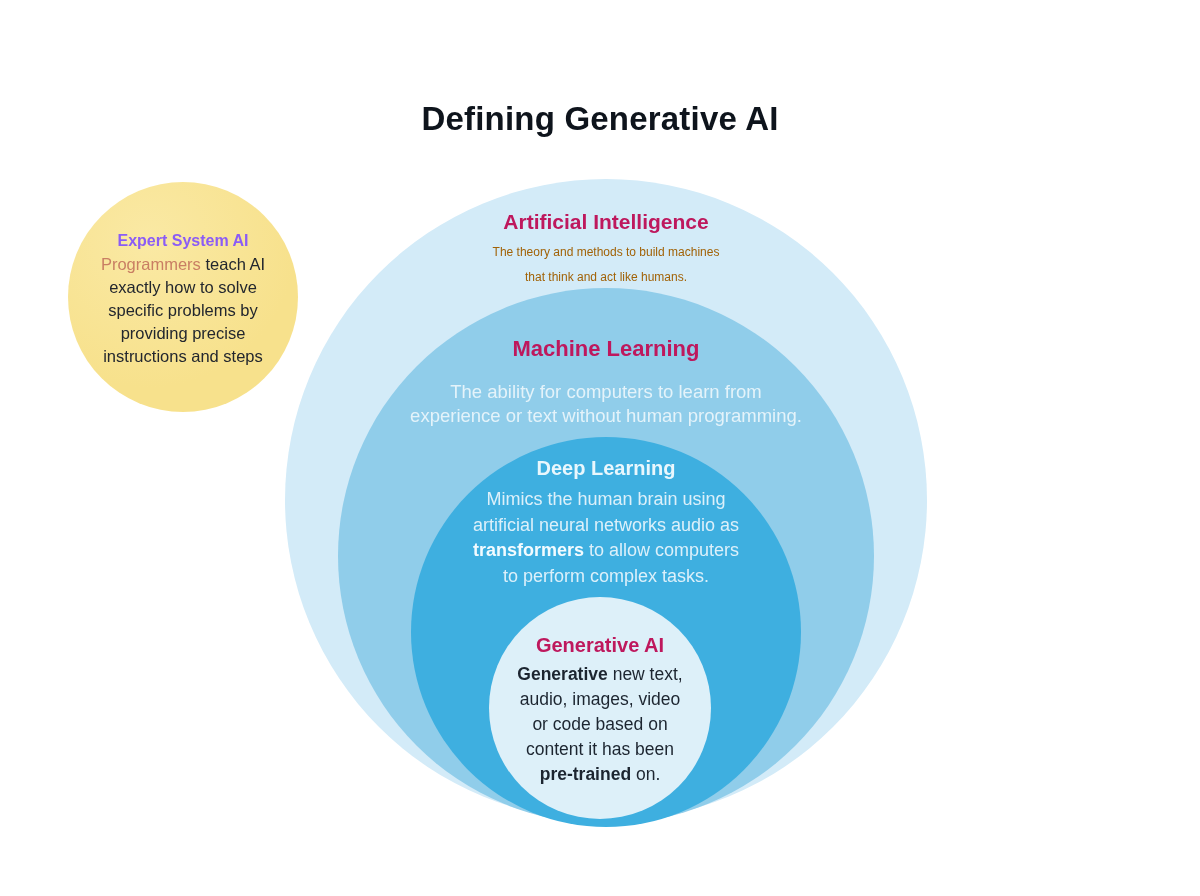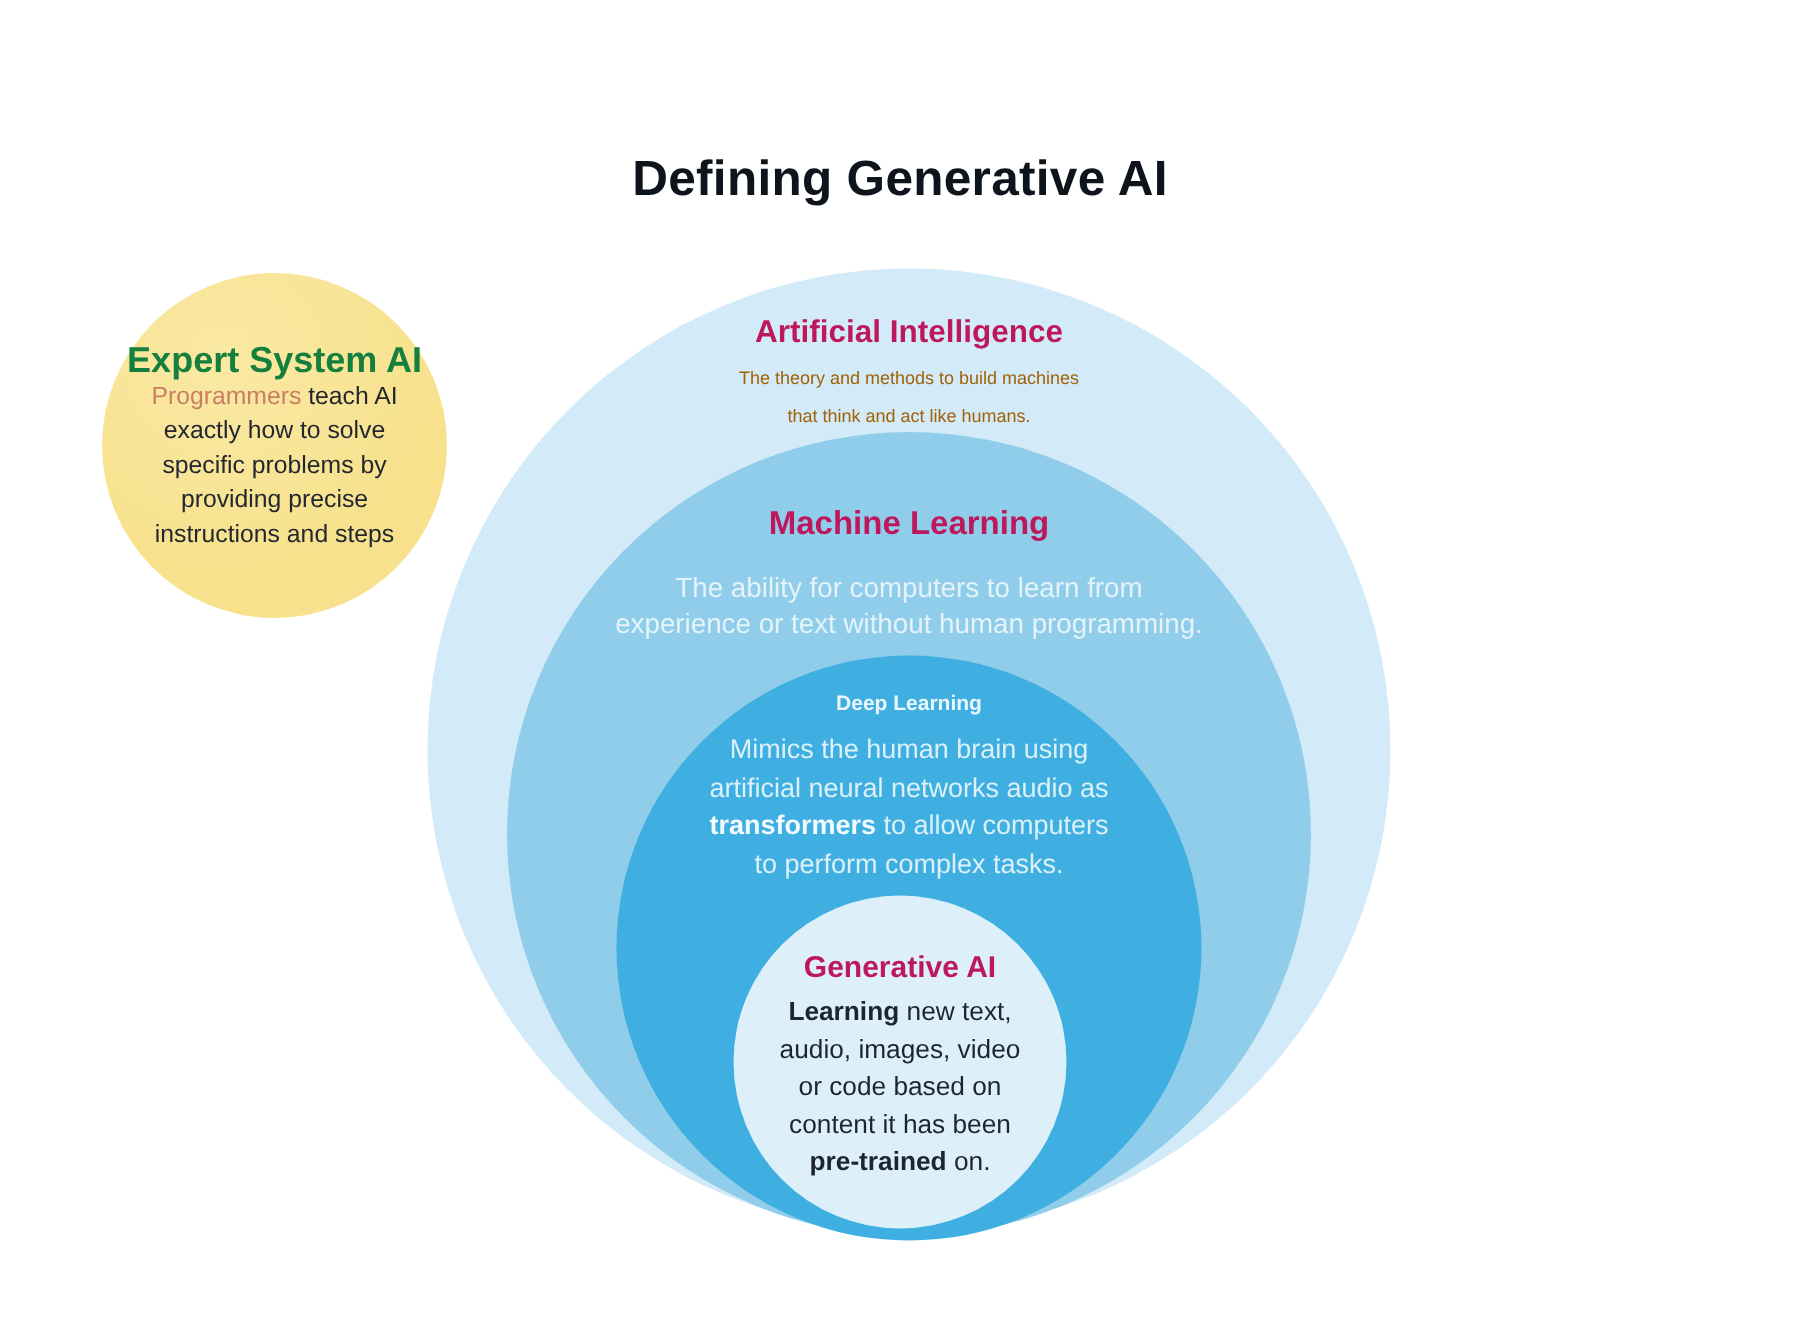--- a/index.html
+++ b/index.html
@@ -32,30 +32,30 @@
 
   .ai-block{left:306px;top:209px;width:600px;}
   .ai-block .ring-title{font-size:21px;line-height:26px;margin-bottom:5px;}
   .ai-block .line{font-size:12px;line-height:25px;color:#a16207;}
 
   .ml-block{left:306px;top:335px;width:600px;}
   .ml-block .ring-title{font-size:22px;line-height:28px;margin-bottom:17px;}
   .ml-block .line{font-size:18.5px;line-height:24px;color:#e4f3fa;}
 
   .dl-block{left:406px;top:455px;width:400px;}
-  .dl-block .ring-title{font-size:14px;line-height:26px;margin-bottom:6px;color:#e9f7fd;}
+  .dl-block .ring-title{font-size:20px;line-height:26px;margin-bottom:6px;color:#e9f7fd;}
   .dl-block .line{font-size:18px;line-height:25.5px;color:#dcf0fa;}
   .dl-block b{color:#f2fbff;}
 
   .genai-block{left:470px;top:632px;width:260px;}
   .genai-block .ring-title{font-size:20px;line-height:26px;margin-bottom:4px;}
   .genai-block .line{font-size:17.5px;line-height:25px;color:#1c2530;}
 
   .expert-block{left:73px;top:228px;width:220px;z-index:6;}
-  .expert-block .ring-title{font-size:24px;line-height:25px;color:#15803d;}
+  .expert-block .ring-title{font-size:16px;line-height:25px;color:#8b5cf6;}
   .expert-block .line{font-size:16.5px;line-height:23px;color:#23272e;}
   .expert-block .highlight{color:#c97e63;}
 </style>
 </head>
 <body>
 
 <div class="stage">
 
   <h1 class="page-title">Defining Generative AI</h1>
 
@@ -80,21 +80,21 @@
   <div class="txt dl-block">
     <div class="ring-title">Deep Learning</div>
     <div class="line">Mimics the human brain using</div>
     <div class="line">artificial neural networks audio as</div>
     <div class="line"><b>transformers</b><span> to allow computers</span></div>
     <div class="line">to perform complex tasks.</div>
   </div>
 
   <div class="txt genai-block">
     <div class="ring-title">Generative AI</div>
-    <div class="line"><b>Learning</b><span> new text,</span></div>
+    <div class="line"><b>Generative</b><span> new text,</span></div>
     <div class="line">audio, images, video</div>
     <div class="line">or code based on</div>
     <div class="line">content it has been</div>
     <div class="line"><b>pre-trained</b><span> on.</span></div>
   </div>
 
   <div class="txt expert-block">
     <div class="ring-title">Expert System AI</div>
     <div class="line"><span class="highlight">Programmers</span><span> teach AI</span></div>
     <div class="line">exactly how to solve</div>

